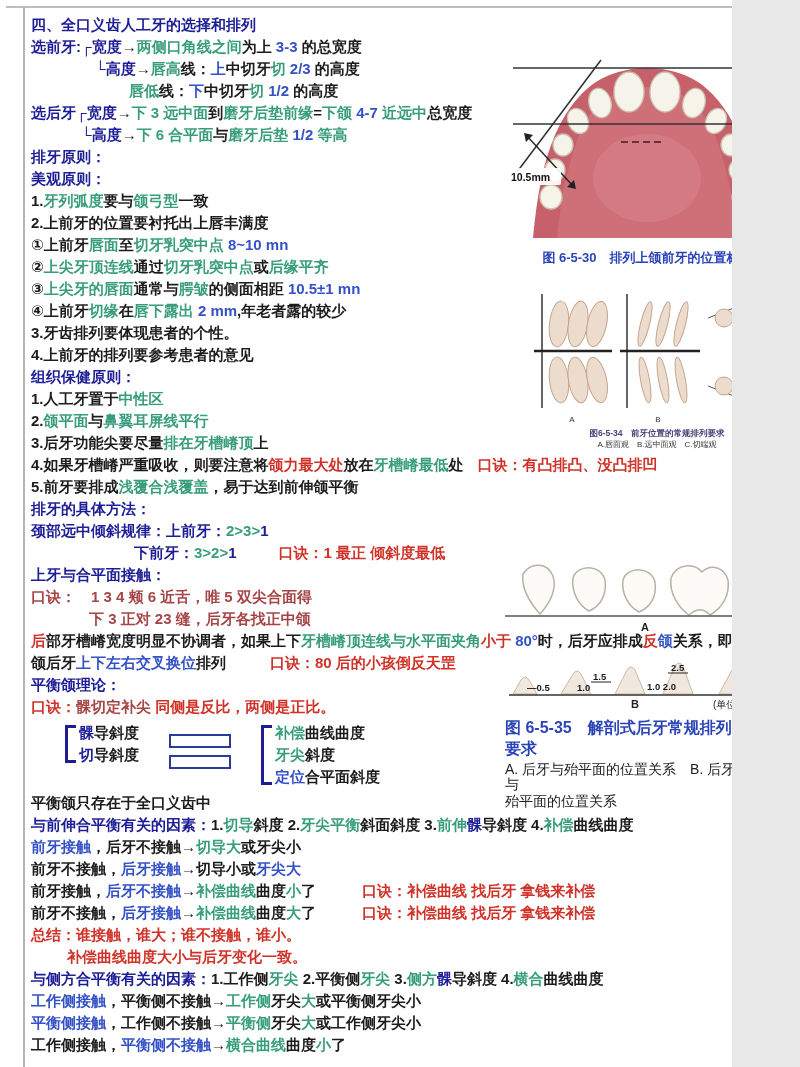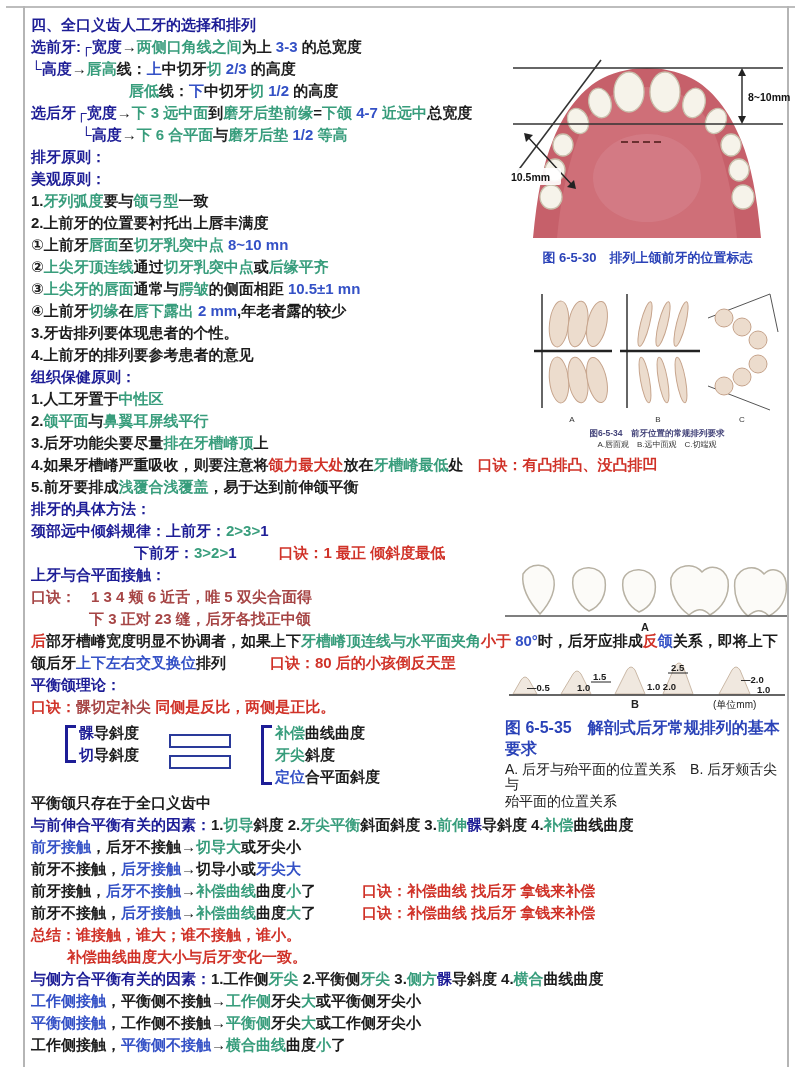--- a/index.html
+++ b/index.html
@@ -1,16 +1,16 @@
 <!DOCTYPE html>
 <html><head>
 <meta charset="utf-8">
 <style>
   html,body{margin:0;padding:0;background:#e8e8e8;}
-  .page{position:relative;width:800px;height:1067px;background:#ffffff;overflow:hidden;
+  .page{position:relative;width:732px;height:1067px;background:#ffffff;overflow:hidden;
         font-family:"Liberation Sans","DejaVu Sans",sans-serif;}
   
   .b-top{position:absolute;left:6px;top:6px;width:789px;height:2px;background:#bdbdbd;}
   .b-left{position:absolute;left:23px;top:6px;width:2px;height:1061px;background:#b5b5b5;}
   .b-right{position:absolute;left:787px;top:6px;width:2px;height:1061px;background:#b5b5b5;}
   .content{position:absolute;left:31px;top:14px;width:752px;}
   .line{font-size:15px;line-height:22px;font-weight:700;color:#1c1c1c;}
   .c-k{color:#1c1c1c}.c-n{color:#1d1d96}.c-g{color:#389d7c}
   .c-b{color:#3451c6}.c-r{color:#d03228}.c-m{color:#a64545}
   
@@ -31,21 +31,21 @@
 
 <div class="page">
   <div class="b-top"></div>
   <div class="b-left"></div>
   <div class="b-right"></div>
 
   <div class="content">
     <div id="block-a">
         <div class="line"><span class="c-n">四、全口义齿人工牙的选择和排列</span></div>
         <div class="line"><span class="c-n">选前牙:</span><span class="c-n">┌</span><span class="c-n">宽度</span><span class="c-k">→</span><span class="c-g">两侧口角线之间</span><span class="c-k">为上 </span><span class="c-b">3-3</span><span class="c-k"> 的总宽度</span></div>
-        <div class="line" style=""><span class="c-n">└</span><span class="c-n">高度</span><span class="c-k">→</span><span class="c-g">唇高</span><span class="c-k">线：</span><span class="c-b">上</span><span class="c-k">中切牙</span><span class="c-g">切</span><span class="c-b"> 2/3 </span><span class="c-k">的高度</span></div>
+        <div class="line" style="margin-left: 64px;"><span class="c-n">└</span><span class="c-n">高度</span><span class="c-k">→</span><span class="c-g">唇高</span><span class="c-k">线：</span><span class="c-b">上</span><span class="c-k">中切牙</span><span class="c-g">切</span><span class="c-b"> 2/3 </span><span class="c-k">的高度</span></div>
         <div class="line" style="margin-left: 98px;"><span class="c-g">唇低</span><span class="c-k">线：</span><span class="c-b">下</span><span class="c-k">中切牙</span><span class="c-g">切</span><span class="c-b"> 1/2 </span><span class="c-k">的高度</span></div>
         <div class="line"><span class="c-n">选后牙</span><span class="c-n">┌</span><span class="c-n">宽度</span><span class="c-k">→</span><span class="c-g">下 3 远中面</span><span class="c-k">到</span><span class="c-g">磨牙后垫前缘</span><span class="c-k">=</span><span class="c-g">下颌 </span><span class="c-b">4-7</span><span class="c-g"> 近远中</span><span class="c-k">总宽度</span></div>
         <div class="line" style="margin-left: 50px;"><span class="c-n">└</span><span class="c-n">高度</span><span class="c-k">→</span><span class="c-g">下 6 合平面</span><span class="c-k">与</span><span class="c-g">磨牙后垫 </span><span class="c-b">1/2</span><span class="c-g"> 等高</span></div>
         <div class="line"><span class="c-n">排牙原则：</span></div>
         <div class="line"><span class="c-n">美观原则：</span></div>
         <div class="line"><span class="c-k">1.</span><span class="c-g">牙列弧度</span><span class="c-k">要与</span><span class="c-g">颌弓型</span><span class="c-k">一致</span></div>
         <div class="line"><span class="c-k">2.上前牙的位置要衬托出上唇丰满度</span></div>
         <div class="line"><span class="c-k">①上前牙</span><span class="c-g">唇面</span><span class="c-k">至</span><span class="c-g">切牙乳突中点 </span><span class="c-b">8~10 mn</span></div>
         <div class="line"><span class="c-k">②</span><span class="c-g">上尖牙顶连线</span><span class="c-k">通过</span><span class="c-g">切牙乳突中点</span><span class="c-k">或</span><span class="c-g">后缘平齐</span></div>
         <div class="line"><span class="c-k">③</span><span class="c-g">上尖牙的唇面</span><span class="c-k">通常与</span><span class="c-g">腭皱</span><span class="c-k">的侧面相距 </span><span class="c-b">10.5±1 mn</span></div>

